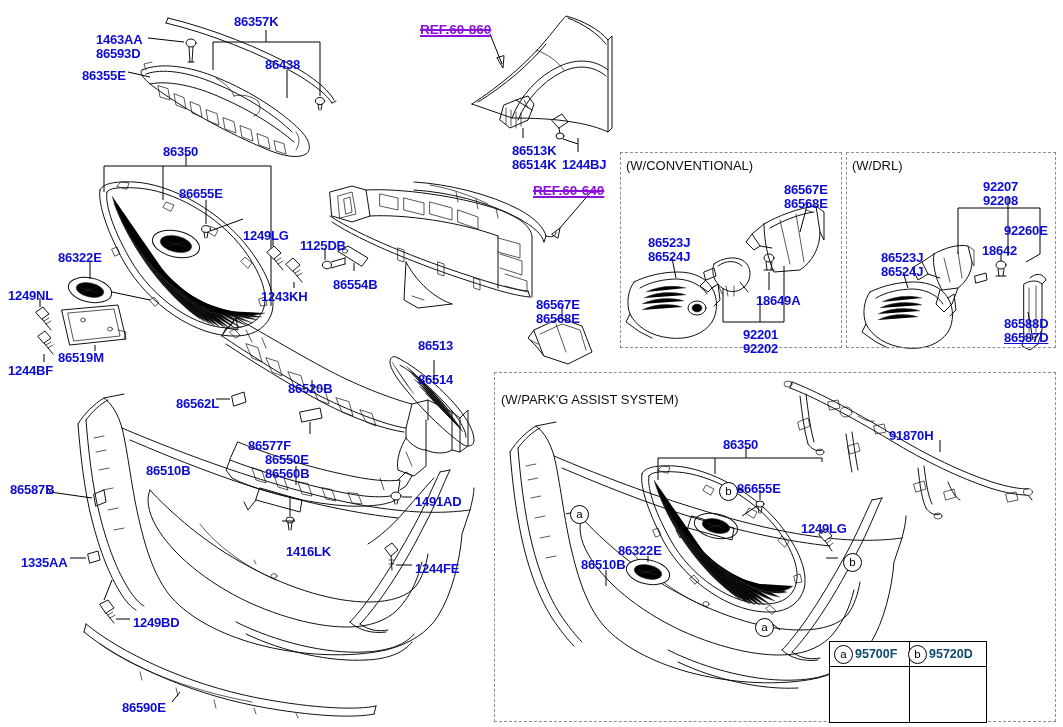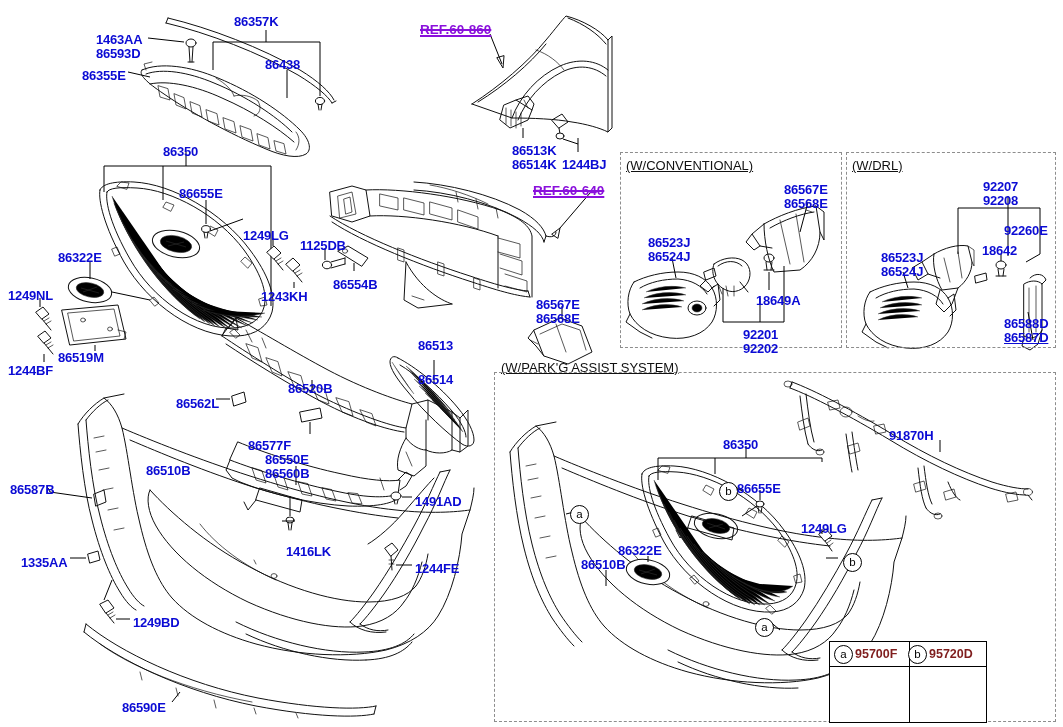--- a/index.html
+++ b/index.html
@@ -2,26 +2,26 @@
 <html><head>
 <meta charset="utf-8">
 <style>
   html,body{margin:0;padding:0;background:#ffffff;}
   body{width:1063px;height:727px;font-family:"Liberation Sans",sans-serif;overflow:hidden;}
   #stage{position:relative;width:1063px;height:727px;background:#fff;}
   svg.art{position:absolute;left:0;top:0;width:1063px;height:727px;overflow:visible;}
   .lbl{position:absolute;color:#0b0bd4;font-size:13px;font-weight:700;letter-spacing:-0.2px;white-space:nowrap;line-height:15px;font-family:"Liberation Sans",sans-serif;}
   .ref{position:absolute;color:#8a10dc;font-size:13.5px;font-weight:700;white-space:nowrap;font-family:"Liberation Sans",sans-serif;
        text-decoration:line-through underline;text-decoration-color:#8a10dc;text-decoration-thickness:1.5px;}
-  .panel-title{position:absolute;color:#111;font-size:13px;font-weight:400;white-space:nowrap;font-family:"Liberation Sans",sans-serif;text-decoration:underline;}
+  .panel-title{position:absolute;color:#111;font-size:13px;font-weight:400;white-space:nowrap;font-family:"Liberation Sans",sans-serif;}
   .dashbox{position:absolute;border:1.3px dashed #8d8d8d;box-sizing:border-box;}
   .legendbox{position:absolute;border:1.4px solid #000;box-sizing:border-box;background:#fff;}
   .legendbox .hdr{position:absolute;left:0;top:0;right:0;height:24px;border-bottom:1.4px solid #000;}
   .legendbox .vsep{position:absolute;top:0;bottom:0;width:0;border-left:1.4px solid #000;}
-  .lgcode{position:absolute;color:#7f1d1d;font-size:12.5px;font-weight:700;font-family:"Liberation Sans",sans-serif;}
+  .lgcode{position:absolute;color:#0c4a6e;font-size:12.5px;font-weight:700;font-family:"Liberation Sans",sans-serif;}
   .circmark{position:absolute;width:17px;height:17px;border:1.2px solid #000;border-radius:50%;
             font-size:11.5px;color:#000;text-align:center;line-height:16px;font-family:"Liberation Sans",sans-serif;background:#fff;}
   .lead{stroke:#000;stroke-width:1;fill:none;}
   .part{fill:none;stroke:#111;stroke-width:1;stroke-linejoin:round;stroke-linecap:round;}
   .partf{fill:#fff;stroke:#111;stroke-width:1;stroke-linejoin:round;stroke-linecap:round;}
   .thin{stroke-width:0.7;}
   .hair{stroke-width:0.55;stroke:#333;}
 </style>
 </head>
 <body>
@@ -651,21 +651,21 @@
       <ellipse class="thin part" cx="931" cy="678" rx="5" ry="4"></ellipse>
     </g>
   </svg>
 
   <div class="dashbox" style="left:620px;top:152px;width:222px;height:196px;"></div>
   <div class="dashbox" style="left:846px;top:152px;width:210px;height:196px;"></div>
   <div class="dashbox" style="left:494px;top:372px;width:562px;height:350px;"></div>
 
   <div class="panel-title" style="left:626px;top:158px;">(W/CONVENTIONAL)</div>
   <div class="panel-title" style="left:852px;top:158px;">(W/DRL)</div>
-  <div class="panel-title" style="left:501px;top:360px;">(W/PARK'G ASSIST SYSTEM)</div>
+  <div class="panel-title" style="left:501px;top:392px;">(W/PARK'G ASSIST SYSTEM)</div>
 
   <div class="legendbox" style="left:829px;top:641px;width:158px;height:82px;">
     <div class="hdr"></div>
     <div class="vsep" style="left:79px;"></div>
   </div>
   <div class="circmark" style="left:834px;top:645px;">a</div>
   <div class="lgcode" style="left:855px;top:647px;">95700F</div>
   <div class="circmark" style="left:908px;top:645px;">b</div>
   <div class="lgcode" style="left:929px;top:647px;">95720D</div>
 

